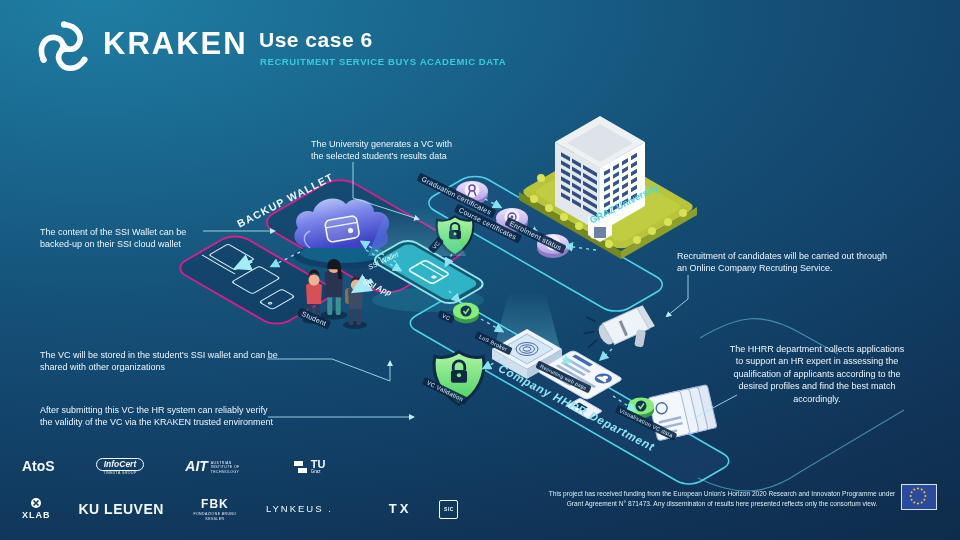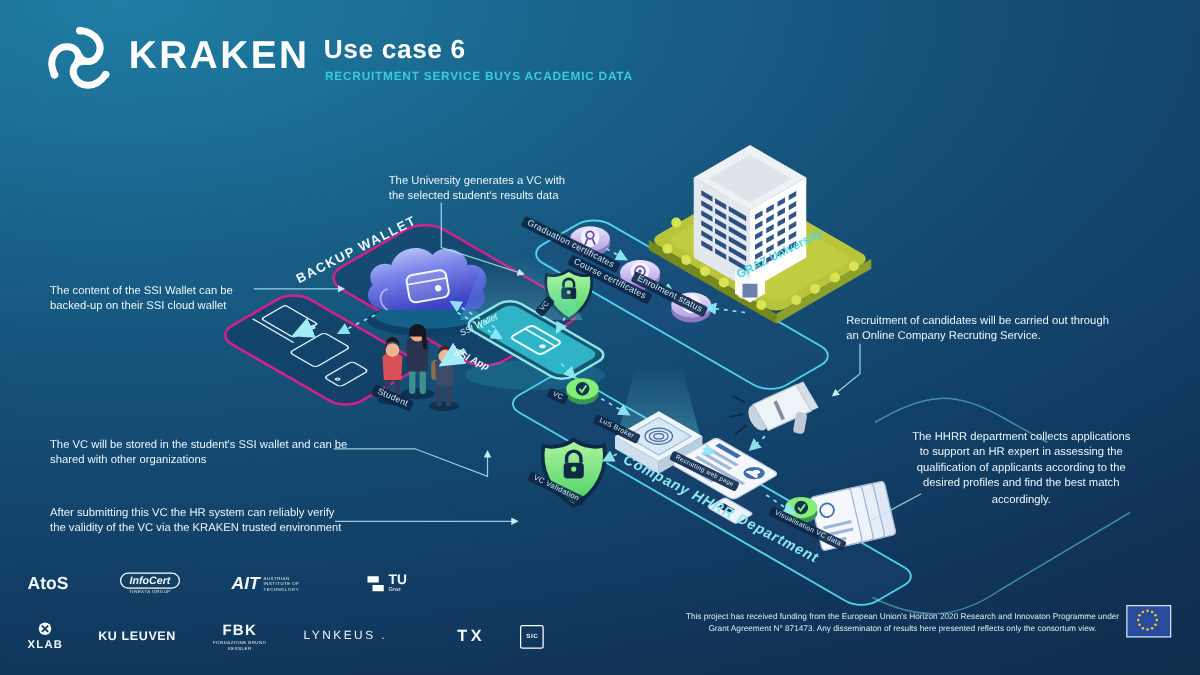--- a/index.html
+++ b/index.html
@@ -433,21 +433,21 @@
     <div class="logo-row" style="left:22px;top:498px;gap:28px;">
       <div class="logo" style="flex-direction:column;gap:3px;align-items:center;">
         <span style="width:10px;height:10px;border-radius:50%;background:#fff;position:relative;display:inline-block;">
           <svg width="10" height="10" style="position:absolute;inset:0;">
               <path d="M2.5,2.5 L7.5,7.5 M7.5,2.5 L2.5,7.5" stroke="#123a5e" stroke-width="1.6"></path>
             </svg>
         </span>
         <span style="font-size:9px;font-weight:bold;letter-spacing:1px;">XLAB</span>
       </div>
       <div class="logo">
-        <span style="font-size:10px;font-weight:bold;letter-spacing:0.5px;">KU LEUVEN</span>
+        <span style="font-size:14px;font-weight:bold;letter-spacing:0.5px;">KU LEUVEN</span>
       </div>
       <div class="logo">
         <span style="font-size:12px;font-weight:bold;letter-spacing:1px;">FBK</span>
         <span class="sub" style="width:46px;text-align:center;line-height:1.3;">FONDAZIONE BRUNO KESSLER</span>
       </div>
       <div class="logo">
         <span style="font-size:9.5px;letter-spacing:2px;text-align:right;">LYNKEUS .</span>
       </div>
       <div class="logo">
         <span style="font-size:13px;font-weight:bold;letter-spacing:3px;margin-left:28px;">TX</span>

